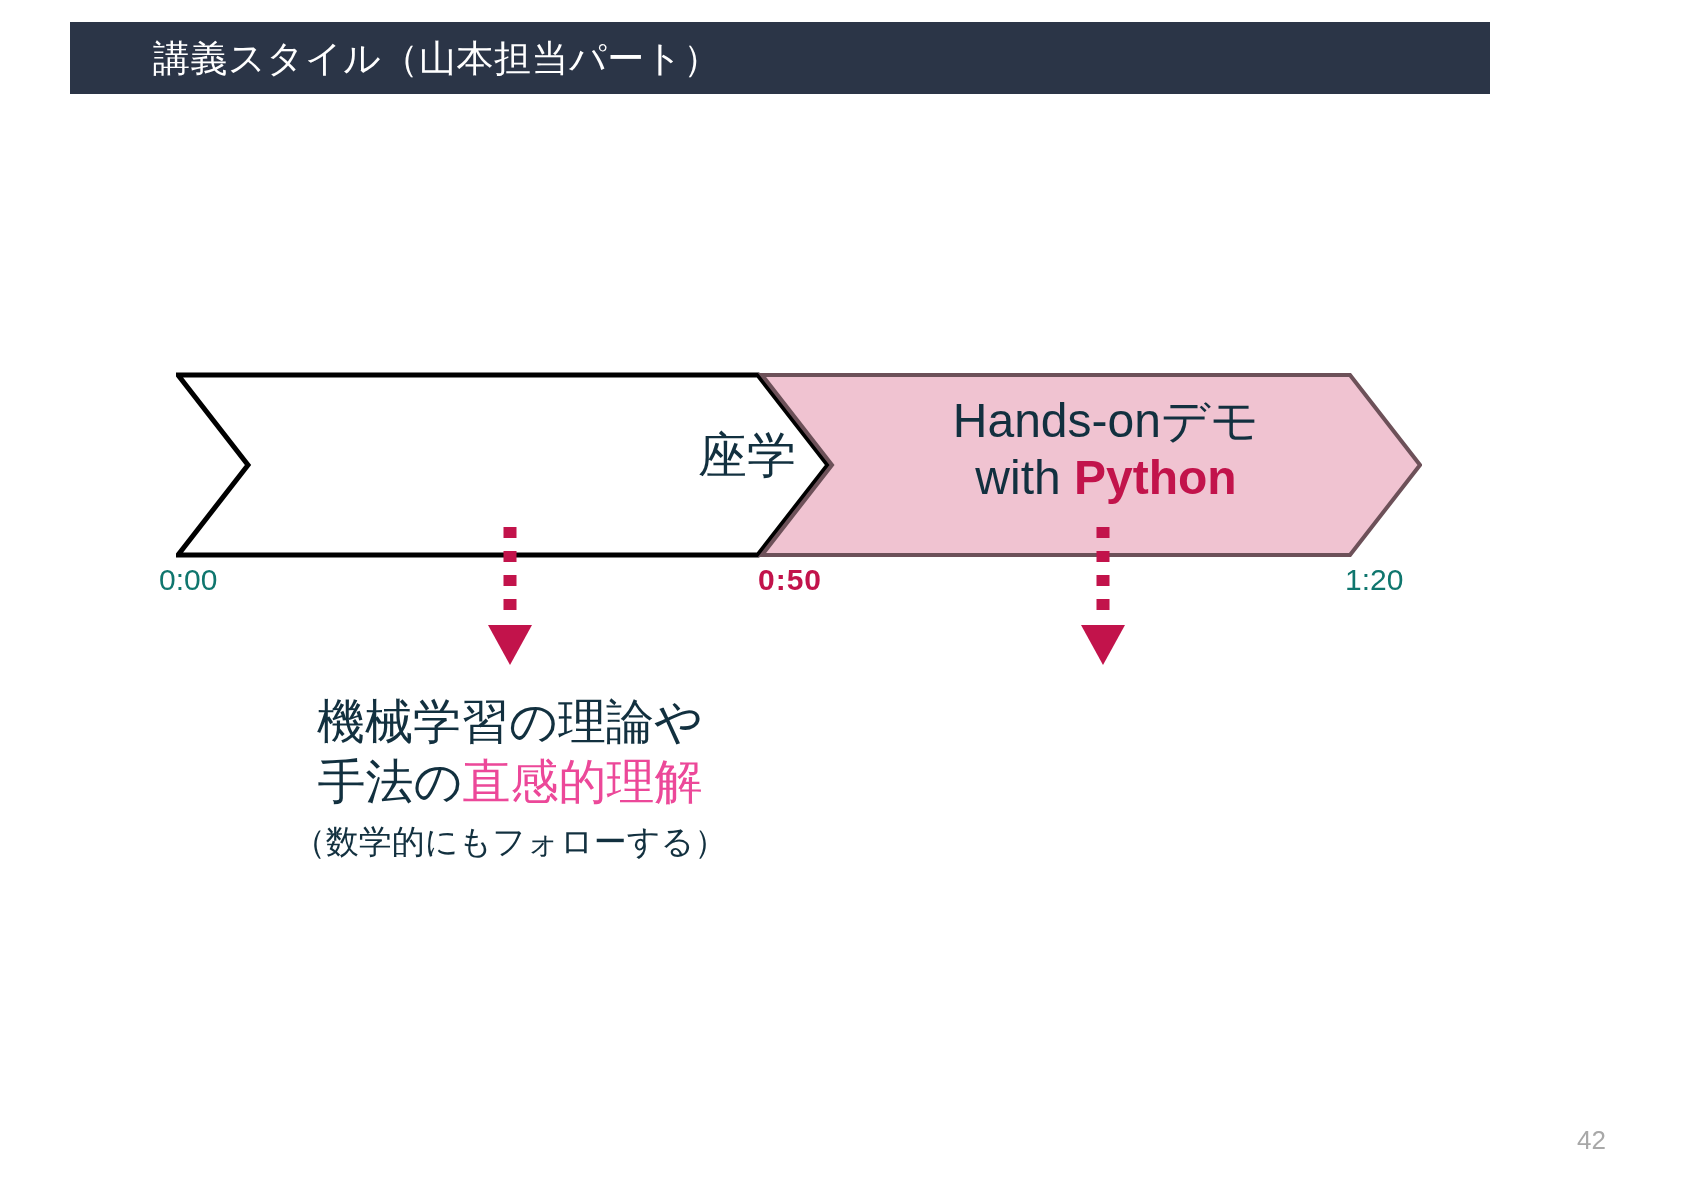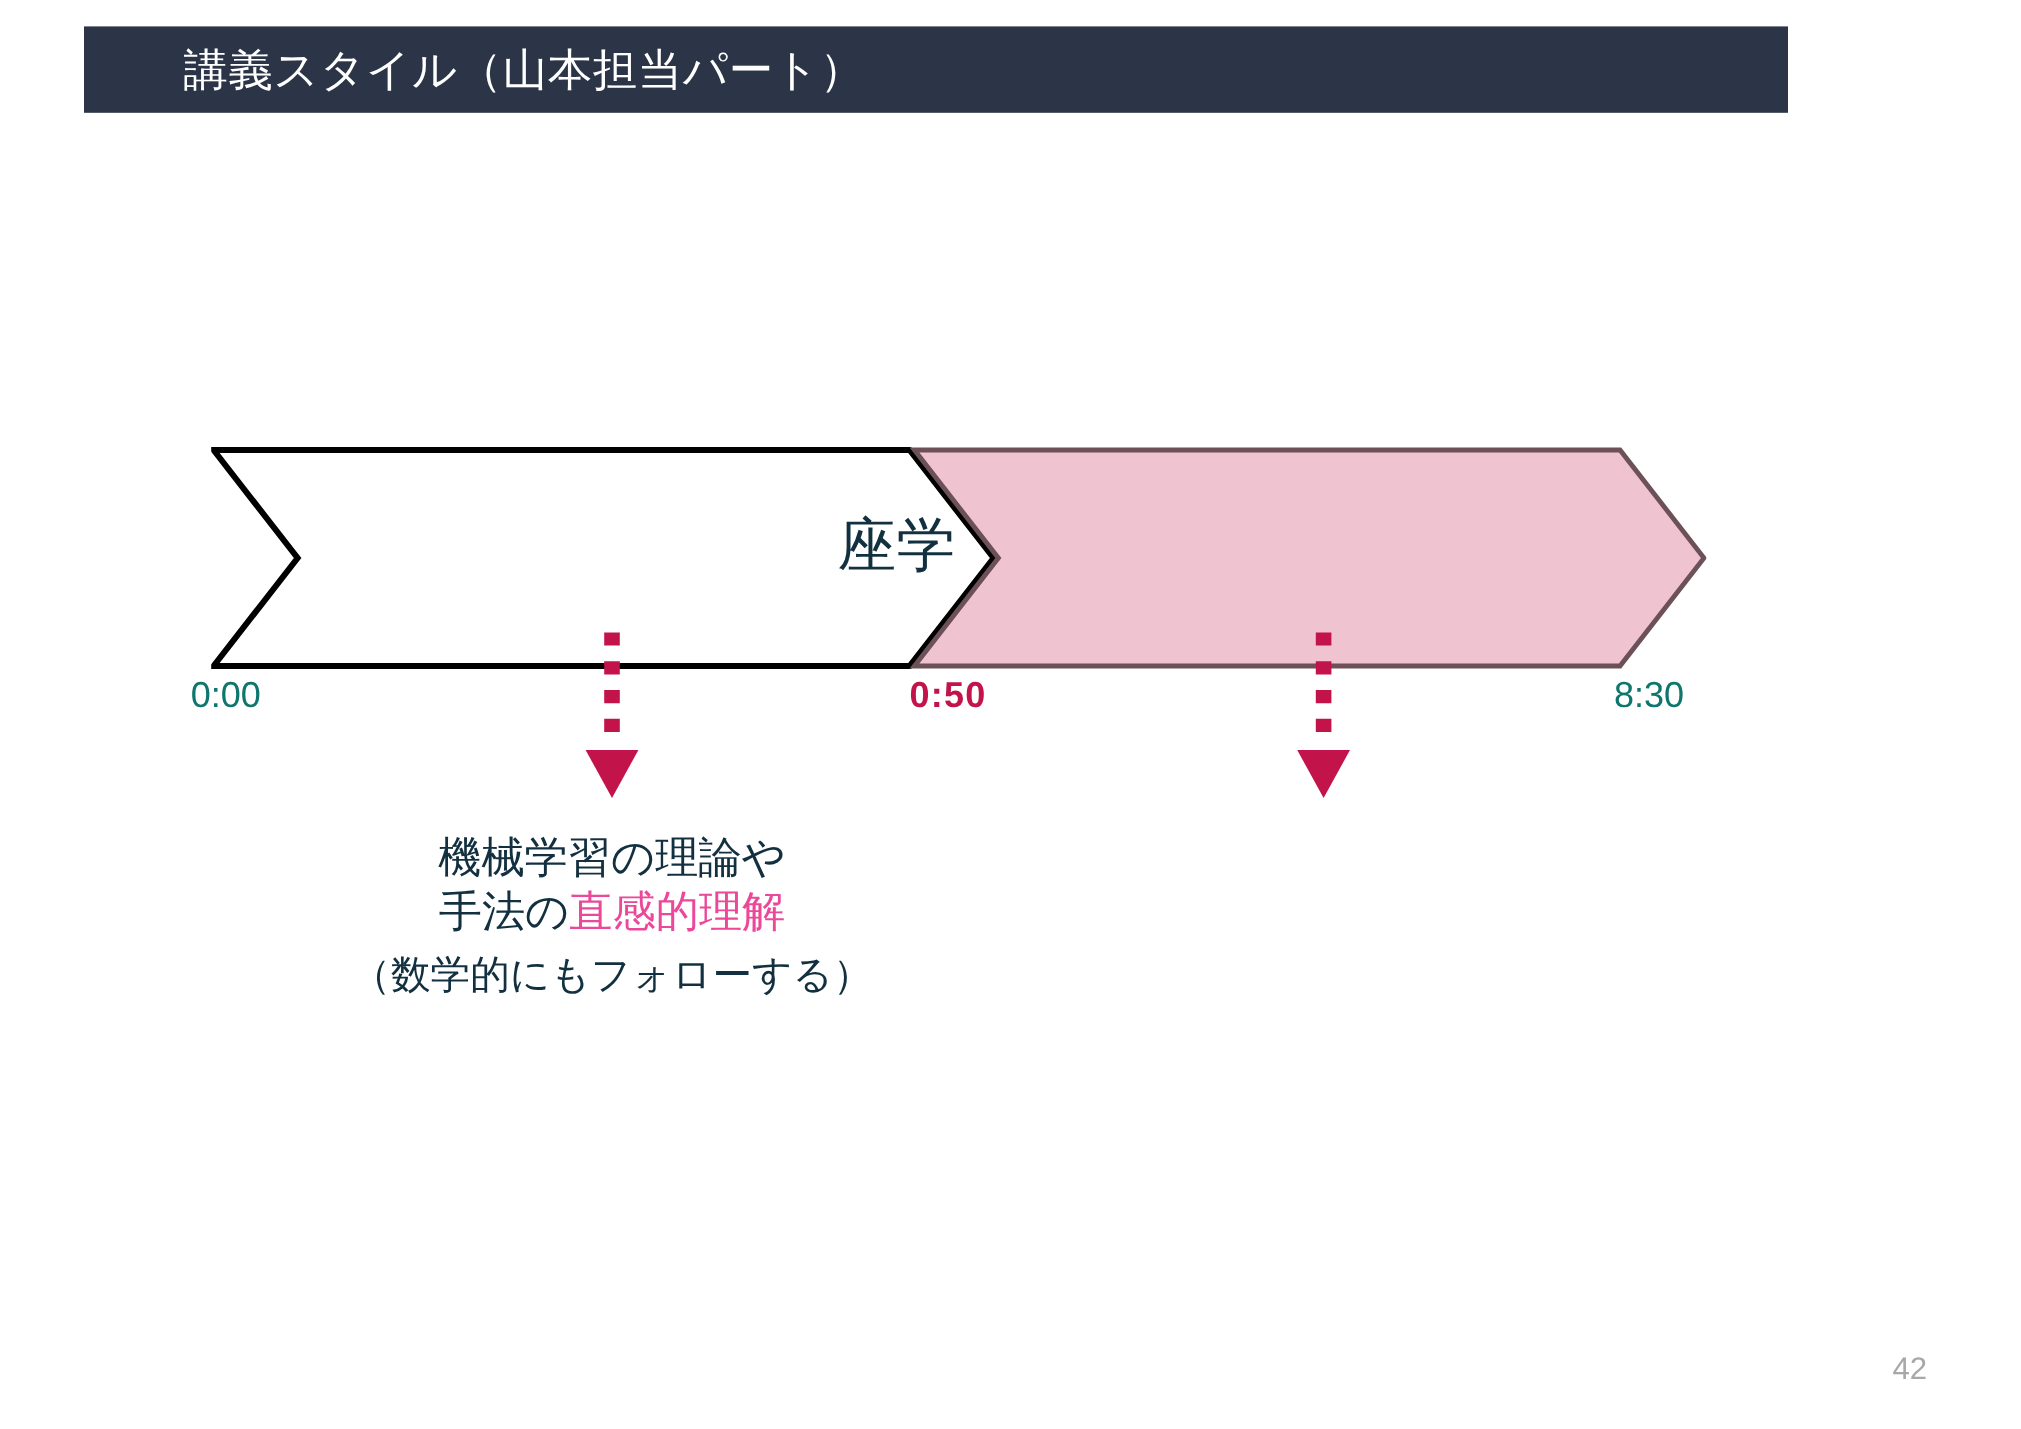--- a/index.html
+++ b/index.html
@@ -106,21 +106,21 @@
 
   
   .caption {
     position: absolute;
     text-align: center;
     line-height: 1.25;
   }
   .caption-left  { left: 210px; top: 692px; width: 600px; }
   .caption-right { left: 800px; top: 692px; width: 660px; }
   .cap-main {
-    font-size: 36px;
+    font-size: 48px;
     color: #12303f;
   }
   .cap-hl { color: #ec4899; }
   .cap-sub {
     font-size: 33px;
     color: #12303f;
     margin-top: 9px;
   }
 
   
@@ -145,25 +145,29 @@
   <div class="chevron-band">
     <svg class="chev-svg" width="1246" height="188" viewBox="0 0 1246 188" xmlns="http://www.w3.org/2000/svg">
 
       <polygon points="2,4 582,4 652,94 582,184 2,184 72,94" fill="#ffffff" stroke="#000000" stroke-width="5" stroke-linejoin="miter"></polygon>
 
       <polygon points="586,4 1174,4 1244,94 1174,184 586,184 656,94" fill="#f0c3d1" stroke="#6d5159" stroke-width="4" stroke-linejoin="miter"></polygon>
     </svg>
 
     <div class="chev-label chev-label-1">座学</div>
 
+    <div class="chev-label chev-label-2">
+      <div>Hands-onデモ</div>
+      <div><span>with </span><span class="py-bold">Python</span></div>
+    </div>
   </div>
 
   <div class="time-label time-start">0:00</div>
   <div class="time-label time-mid">0:50</div>
-  <div class="time-label time-end">8:30</div>
+  <div class="time-label time-end">1:20</div>
 
   <div class="down-arrow arrow-left">
     <svg width="60" height="140" viewBox="0 0 60 140" xmlns="http://www.w3.org/2000/svg">
       <line x1="30" y1="2" x2="30" y2="98" stroke="#c2134b" stroke-width="13" stroke-dasharray="11 13" stroke-linecap="butt"></line>
       <polygon points="8,100 52,100 30,140" fill="#c2134b"></polygon>
     </svg>
   </div>
 
   <div class="down-arrow arrow-right">
     <svg width="60" height="140" viewBox="0 0 60 140" xmlns="http://www.w3.org/2000/svg">

